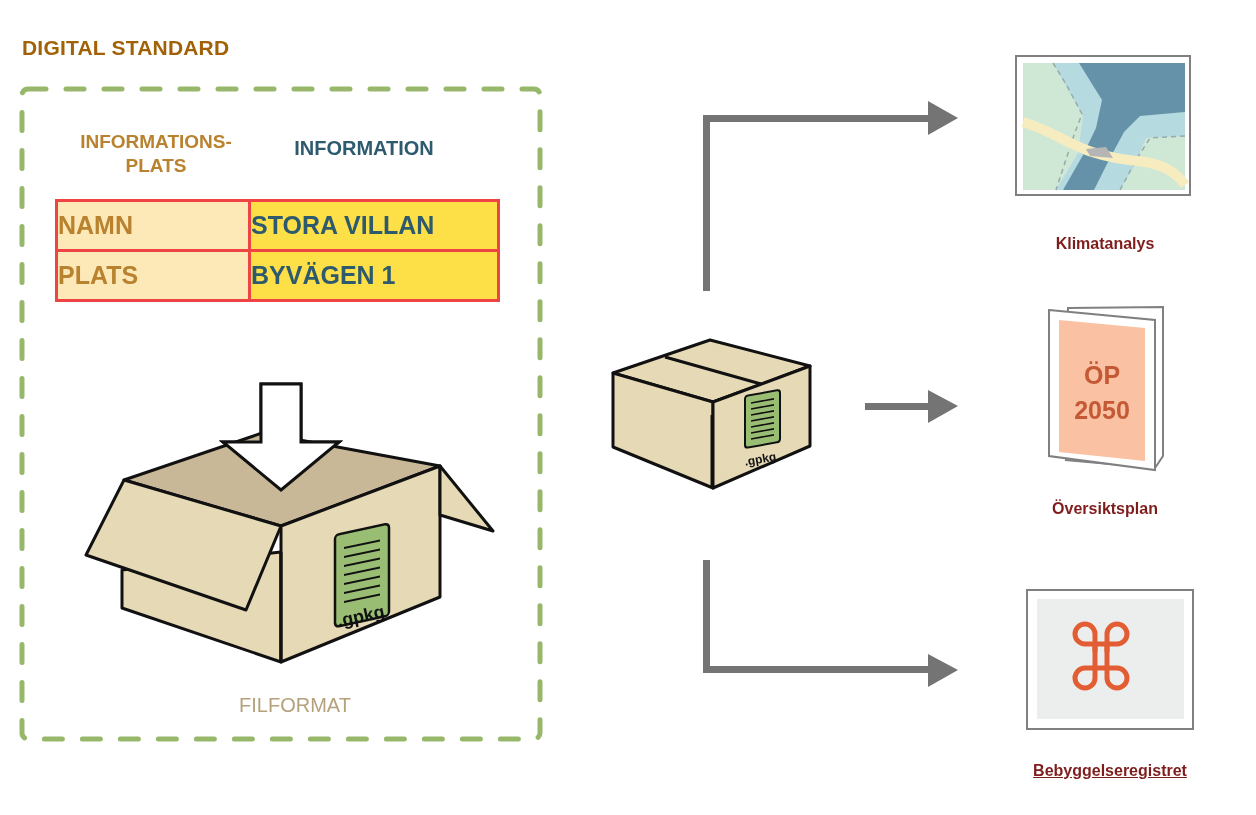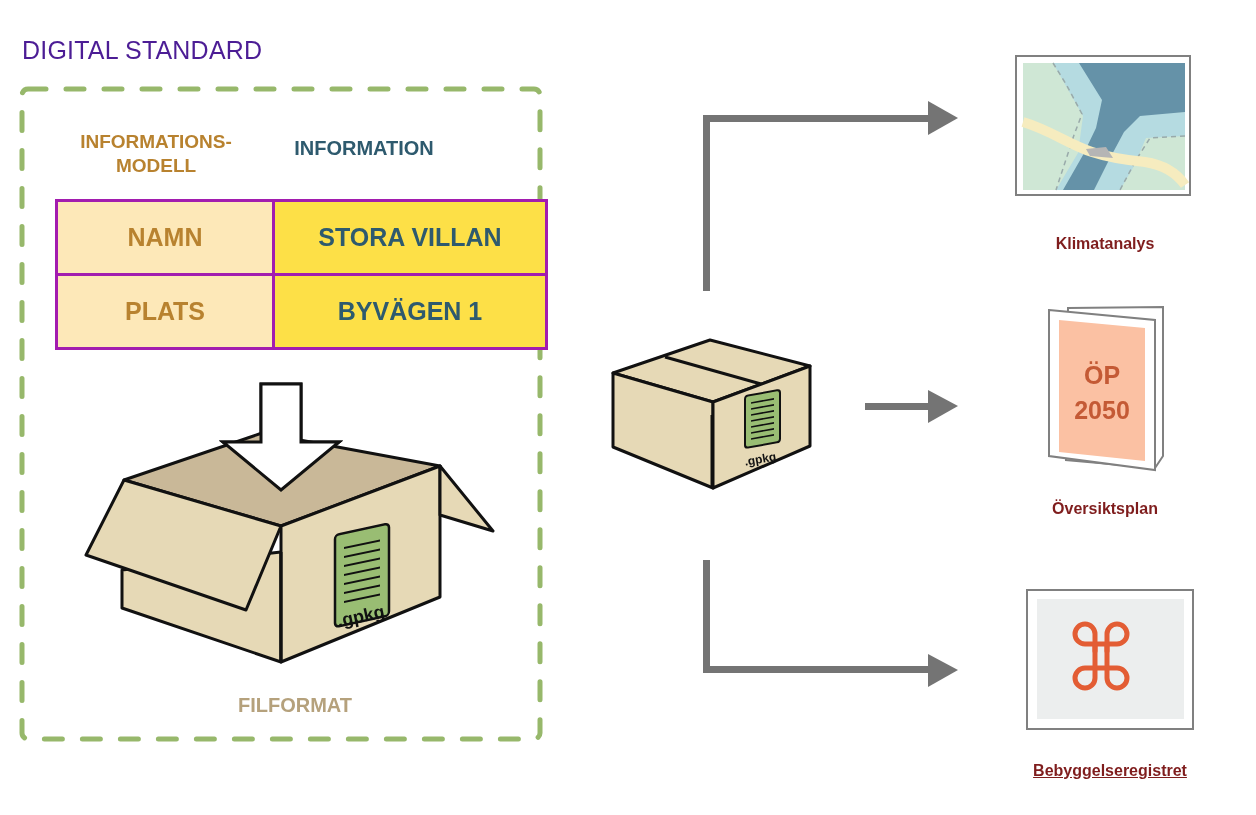--- a/index.html
+++ b/index.html
@@ -1,25 +1,25 @@
 <!DOCTYPE html>
 <html><head>
   <meta charset="utf-8">
   <style>
     html, body { margin: 0; padding: 0; background: #ffffff; }
     body { width: 1256px; height: 815px; position: relative; overflow: hidden; font-family: "Liberation Sans", sans-serif; }
     .abs { position: absolute; }
-    .title-std { left: 22px; top: 36px; font-size: 25px; font-weight: normal; color: #4c1d95; letter-spacing: 0.2px; }
+    .title-std { left: 22px; top: 36px; font-size: 21px; font-weight: bold; color: #a16207; letter-spacing: 0.2px; }
     .hdr-model { left: 56px; top: 130px; width: 200px; text-align: center; font-size: 19px; font-weight: bold; color: #b8822f; line-height: 24px; }
     .hdr-info { left: 244px; top: 137px; width: 240px; text-align: center; font-size: 20px; font-weight: bold; color: #2e5a6e; }
     .tbl { left: 55px; top: 199px; border-collapse: collapse; }
-    .tbl td { border: 3px solid #a21caf; height: 47px; text-align: center; font-size: 25px; font-weight: bold; padding: 12px; }
+    .tbl td { border: 3px solid #ef4444; height: 47px; font-size: 25px; font-weight: bold; padding: 0; }
     .tbl td.k { width: 190px; background: #fde8b8; color: #b8822f; }
     .tbl td.v { width: 246px; background: #fde047; color: #2e5a6e; }
-    .filformat { left: 195px; top: 694px; width: 200px; text-align: center; font-size: 20px; font-weight: bold; color: #b5a17c; }
+    .filformat { left: 195px; top: 694px; width: 200px; text-align: center; font-size: 20px; font-weight: normal; color: #b5a17c; }
     .out-label { font-size: 16px; font-weight: bold; color: #7f1d1d; text-align: center; }
     svg text { font-family: "Liberation Sans", sans-serif; }
   </style>
 </head>
 <body>
 
 <div class="abs title-std">DIGITAL STANDARD</div>
 
 <svg class="abs" style="left:0;top:0" width="1256" height="815">
   <rect x="22" y="89" width="518" height="650" rx="6" fill="none" stroke="#97b86b" stroke-width="5" stroke-linecap="round" stroke-dasharray="18 20"></rect>
@@ -121,21 +121,21 @@
     <rect x="1027" y="590" width="166" height="139" fill="#ffffff" stroke="#808080" stroke-width="2"></rect>
     <rect x="1037" y="599" width="147" height="120" fill="#eceeee"></rect>
     <g fill="none" stroke="#e35d34" stroke-width="5" stroke-linecap="round">
       <path d="M1107,651 L1107,634 A10,10 0 1 1 1117,644 L1085,644 A10,10 0 1 1 1095,634 L1095,651"></path>
       <path d="M1107,645 L1107,678 A10,10 0 1 0 1117,668 L1085,668 A10,10 0 1 0 1095,678 L1095,645"></path>
     </g>
   </g>
 </svg>
 
 <div class="abs hdr-model" style="white-space:pre-line">INFORMATIONS-
-MODELL</div>
+PLATS</div>
 <div class="abs hdr-info">INFORMATION</div>
 
 <table class="abs tbl">
   <tbody>
       <tr>
     <td class="k">NAMN</td>
     <td class="v">STORA VILLAN</td>
   </tr>
   <tr>
     <td class="k">PLATS</td>

